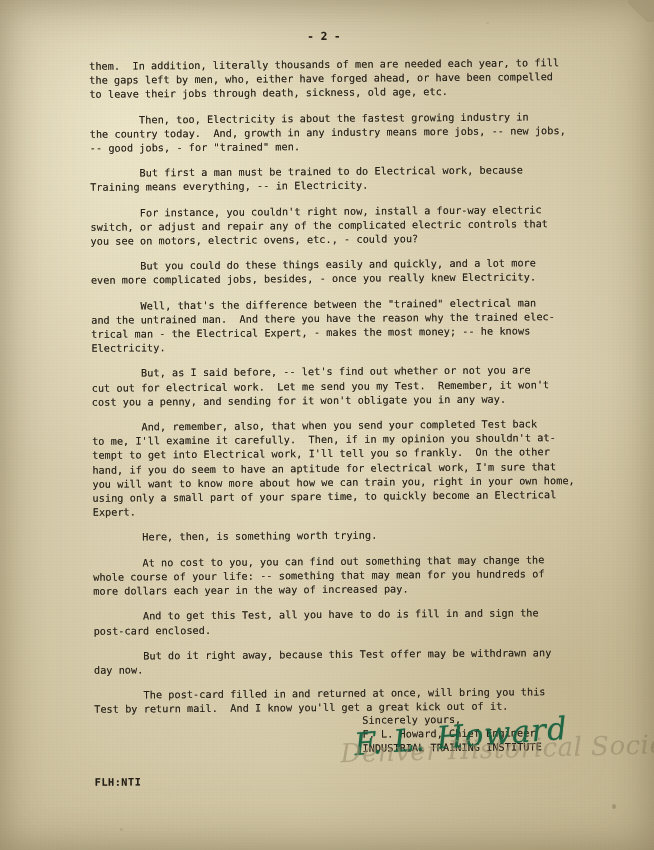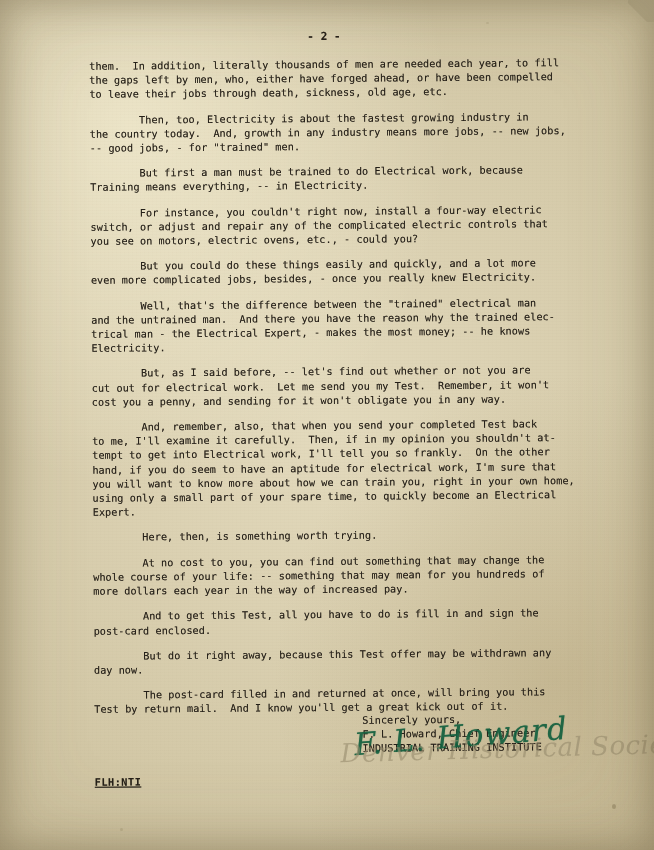--- a/index.html
+++ b/index.html
@@ -134,21 +134,20 @@
     white-space: nowrap;
     transform: rotate(-1.2deg);
   }
 
   #initials {
     position: absolute;
     left: 92px;
     top: 774px;
     font-weight: bold;
     letter-spacing: .5px;
-    text-decoration: underline;
   }
 
   .speck {
     position: absolute;
     background: rgba(110,95,62,0.35);
     border-radius: 50%;
   }
 </style>
 </head>
 <body>

